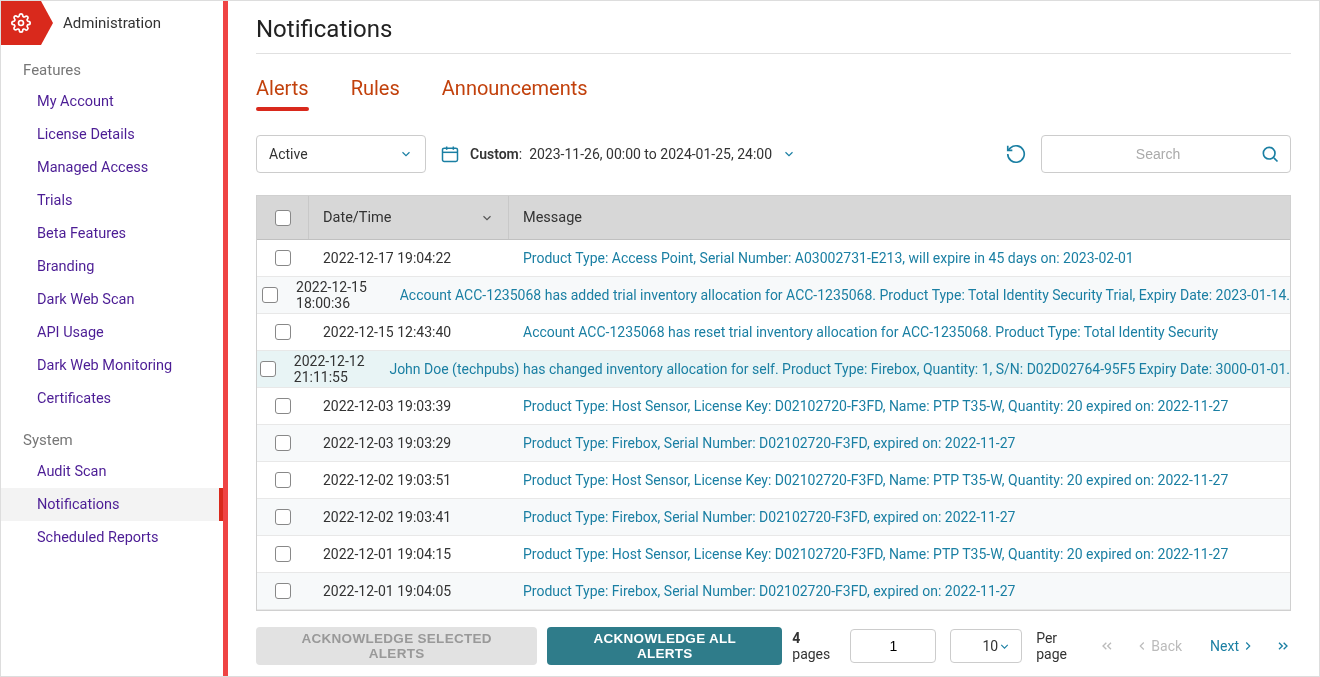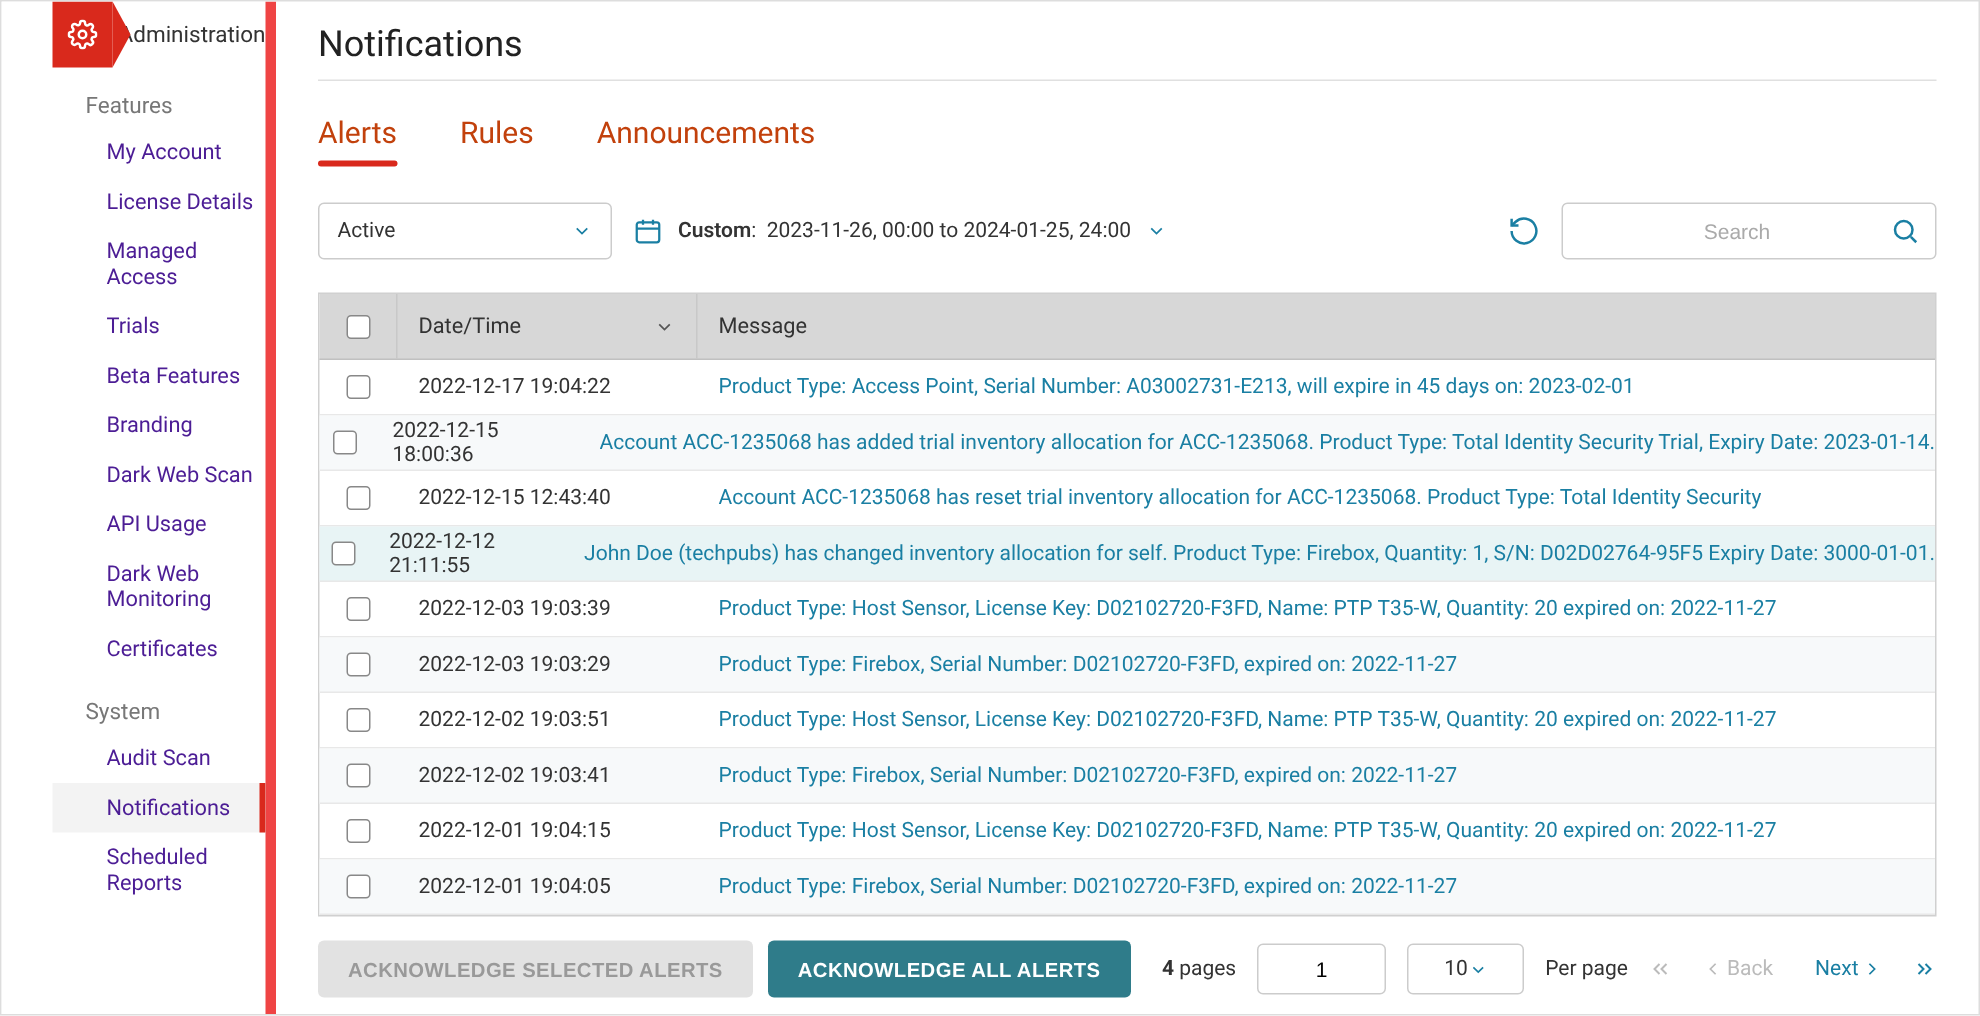--- a/index.html
+++ b/index.html
@@ -1,39 +1,39 @@
 <!DOCTYPE html>
 <html><head>
 <meta charset="utf-8">
 <style>
   * { box-sizing: border-box; margin: 0; padding: 0; }
   body { font-family: -apple-system, BlinkMacSystemFont, "Segoe UI", Roboto, Arial, sans-serif; font-size: 14px; color: #333; background: #fff; width: 1320px; height: 677px; overflow: hidden; border: 1px solid #ddd; }
   .layout { display: flex; height: 100%; }
   
-  .sidebar { width: 183px; border-right: 7px solid #ef4444; background: #fff; flex-shrink: 0; padding-left: 34px; }
+  .sidebar { width: 227px; border-right: 5px solid #ef4444; background: #fff; flex-shrink: 0; }
   .sidebar-header { display: flex; align-items: center; height: 44px; position: relative; }
   .gear-wrap { position: relative; width: 50px; height: 44px; }
   .gear-rect { background:#d9291c; width:40px; height:44px; position:absolute; left:0; top:0; display:flex; align-items:center; justify-content:center;}
   .gear-tri { position:absolute; left:40px; top:0; width:0; height:0; border-top:22px solid transparent; border-bottom:22px solid transparent; border-left:12px solid #d9291c;}
   .gear-icon { color:#fff; }
   .sidebar-title { font-size: 15px; margin-left: 12px; color:#333; }
   .sidebar-section { padding: 16px 0 0 0; }
   .sidebar-section-label { color:#777; font-size:15px; padding: 0 0 6px 22px; }
   .sidebar-item { padding: 8px 0 8px 36px; font-size:14.5px; color:#4c1d95; cursor:pointer; position:relative; }
   .sidebar-item.active { background:#f3f3f3; }
   .sidebar-item.active::after { content:""; position:absolute; right:0; top:0; bottom:0; width:4px; background:#d9291c; }
   
   .main { flex:1; padding: 14px 28px 0 28px; overflow:hidden; display:flex; flex-direction:column; }
   .page-title { font-size: 24px; font-weight: 400; color:#222; padding-bottom: 10px; border-bottom:1px solid #e0e0e0; }
   .tabs { display:flex; gap: 42px; margin-top: 22px; border-bottom: 1px solid transparent; }
   .tab { font-size:20px; color:#c2410c; padding-bottom:10px; cursor:pointer; position:relative; }
   .tab.active::after { content:""; position:absolute; left:0; right:0; bottom:-1px; height:4px; background:#d9291c; border-radius:2px; }
   
   .controls { display:flex; align-items:center; margin-top: 24px; gap: 14px; }
-  .select-box { width: 196px; height: 38px; border:1px solid #ccc; border-radius:4px; display:flex; align-items:center; justify-content:space-between; padding:12px 12px; cursor:pointer; background:#fff; }
+  .select-box { width: 170px; height: 38px; border:1px solid #ccc; border-radius:4px; display:flex; align-items:center; justify-content:space-between; padding:12px 12px; cursor:pointer; background:#fff; }
   .select-box .chev { color:#1a7fa3; }
   .date-filter { display:flex; align-items:center; gap:10px; }
   .cal-icon { color:#1a7fa3; }
   .date-label { font-size:14px; }
   .date-label b { font-weight:600; }
   .date-chev { color:#1a7fa3; cursor:pointer; }
   .controls-right { margin-left:auto; display:flex; align-items:center; gap:14px; }
   .refresh-icon { color:#1a7fa3; cursor:pointer; }
   .search-box { width: 250px; height:38px; border:1px solid #ccc; border-radius:4px; display:flex; align-items:center; padding:0 10px 0 14px; }
   .search-box input { border:none; outline:none; flex:1; font-size:14px; color:#555; }
@@ -57,21 +57,21 @@
   .td-msg span { color:#1a7fa3; cursor:pointer; white-space:nowrap; overflow:hidden; text-overflow:ellipsis; }
   .chk { width:16px; height:16px; border:1.5px solid #888; border-radius:3px; background:#fff; cursor:pointer; }
   
   .footer { display:flex; align-items:center; margin-top:16px; gap:10px; }
   .btn { height:38px; padding:0 20px; border-radius:4px; font-size:13.5px; font-weight:600; letter-spacing:0.3px; cursor:pointer; border:none; }
   .btn-disabled { background:#e2e2e2; color:#999; cursor:default; }
   .btn-primary { background:#2f7c8a; color:#fff; }
   .pager { margin-left:auto; display:flex; align-items:center; gap:14px; font-size:14px; }
   .pages-label b { font-weight:700; }
   .page-input { width:86px; height:34px; border:1px solid #ccc; border-radius:4px; text-align:center; font-size:14px; }
-  .perpage { width:78px; height:34px; border:1px solid #ccc; border-radius:4px; display:flex; align-items:center; justify-content:center; padding:0 10px; cursor:pointer; }
+  .perpage { width:78px; height:34px; border:1px solid #ccc; border-radius:4px; display:flex; align-items:center; justify-content:flex-end; padding:0 10px; cursor:pointer; }
   .perpage .chev { color:#1a7fa3; }
   .nav-group { display:flex; align-items:center; gap:20px; }
   .nav-item { display:flex; align-items:center; gap:2px; color:#bbb; cursor:default; }
   .nav-item.enabled { color:#1a7fa3; cursor:pointer; }
   svg { display:block; }
 </style>
 </head>
 <body>
 
 <div class="layout">

